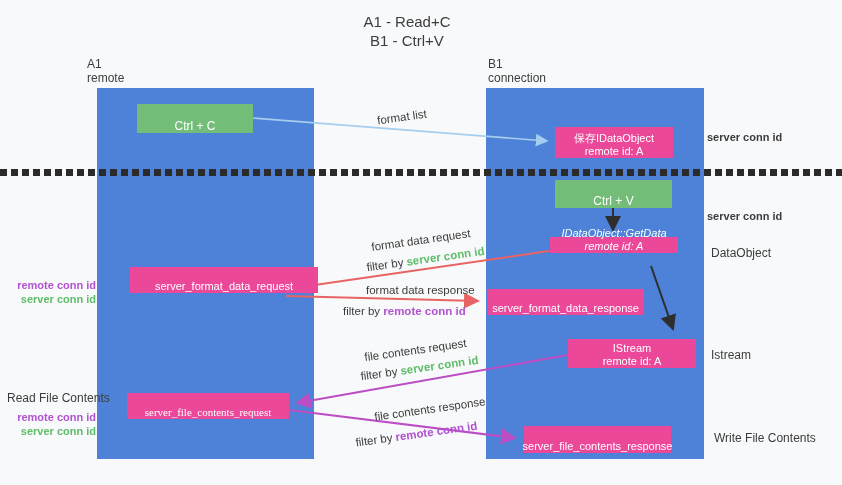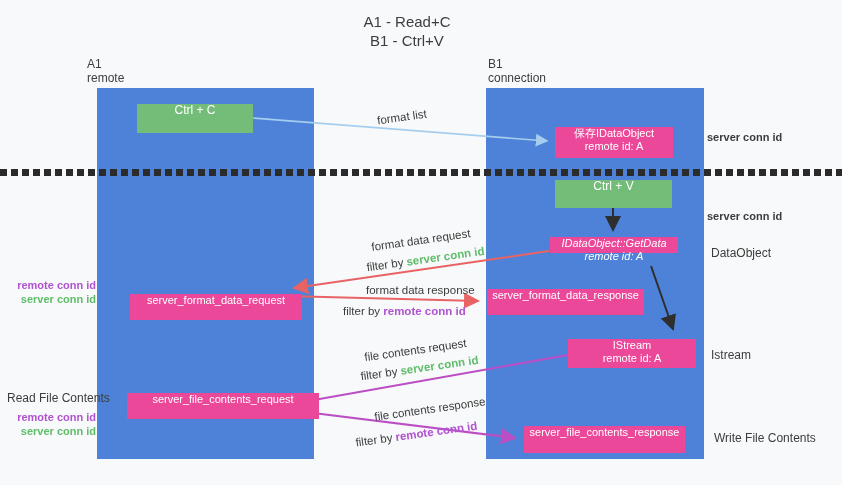--- a/index.html
+++ b/index.html
@@ -4,21 +4,21 @@
 <style>
   html,body{margin:0;padding:0;background:#f8f9fa;}
   .canvas{position:relative;width:842px;height:485px;background:#f8f9fa;overflow:hidden;
           font-family:"Liberation Sans", sans-serif;color:#3c3c3c;}
   .title{position:absolute;top:12px;left:0;width:814px;text-align:center;
          font-size:15px;line-height:19px;color:#3d3d3d;}
   .col-header{position:absolute;top:57px;font-size:12px;line-height:14px;color:#3d3d3d;}
   .lane{position:absolute;top:88px;height:371px;background:#4d82d8;}
   .dashline{position:absolute;top:169px;left:0;width:842px;height:7px;
             background:repeating-linear-gradient(90deg,#2b2b2b 0 7px,rgba(0,0,0,0) 7px 11px);}
-  .node{position:absolute;display:flex;flex-direction:column;align-items:center;justify-content:flex-start;
+  .node{position:absolute;display:flex;flex-direction:column;align-items:center;justify-content:flex-end;
         color:#ffffff;text-align:center;font-size:11px;line-height:13px;white-space:nowrap;}
   .green{background:#74bd78;font-size:12px;}
   .orange{background:#ec4899;}
   .alabel{position:absolute;font-size:11.5px;color:#3c3c3c;white-space:nowrap;}
   .rot{transform:rotate(-8deg);}
   .green-text{color:#5fbd6a;font-weight:bold;}
   .purple-text{color:#b153d1;font-weight:bold;}
   .side-label{position:absolute;font-size:12px;color:#3c3c3c;white-space:nowrap;}
   .conn-stack{position:absolute;left:0;width:96px;text-align:right;font-size:11px;line-height:14px;white-space:nowrap;}
   .arrows{position:absolute;left:0;top:0;width:842px;height:485px;pointer-events:none;}
@@ -82,38 +82,38 @@
 
   <div class="node green" style="left:555px;top:180px;width:117px;height:28px;">
     <div>Ctrl + V</div>
   </div>
 
   <div class="node orange" style="left:550px;top:237px;width:128px;height:16px;font-style:italic;">
     <div>IDataObject::GetData</div>
     <div>remote id: A</div>
   </div>
 
-  <div class="node orange" style="left:130px;top:294px;width:172px;height:26px;">
+  <div class="node orange" style="left:130px;top:267px;width:188px;height:26px;">
     <div>server_format_data_request</div>
   </div>
 
   <div class="node orange" style="left:487px;top:289px;width:157px;height:26px;">
     <div>server_format_data_response</div>
   </div>
 
   <div class="node orange" style="left:568px;top:339px;width:128px;height:29px;">
     <div>IStream</div>
     <div>remote id: A</div>
   </div>
 
-  <div class="node orange" style="left:127px;top:393px;width:192px;height:26px;">
+  <div class="node orange" style="left:127px;top:393px;width:162px;height:26px;font-family:Liberation Serif, serif;">
     <div>server_file_contents_request</div>
   </div>
 
-  <div class="node orange" style="left:524px;top:426px;width:161px;height:27px;">
+  <div class="node orange" style="left:524px;top:426px;width:147px;height:27px;">
     <div>server_file_contents_response</div>
   </div>
 
   <div class="alabel rot" style="left:377px;top:111px;">format list</div>
 
   <div class="alabel rot" style="left:371px;top:234px;">format data request</div>
   <div class="alabel rot" style="left:366px;top:253px;">
     <span>filter by </span><span class="green-text">server conn id</span>
   </div>
   <div class="alabel" style="left:366px;top:284px;">format data response</div>

